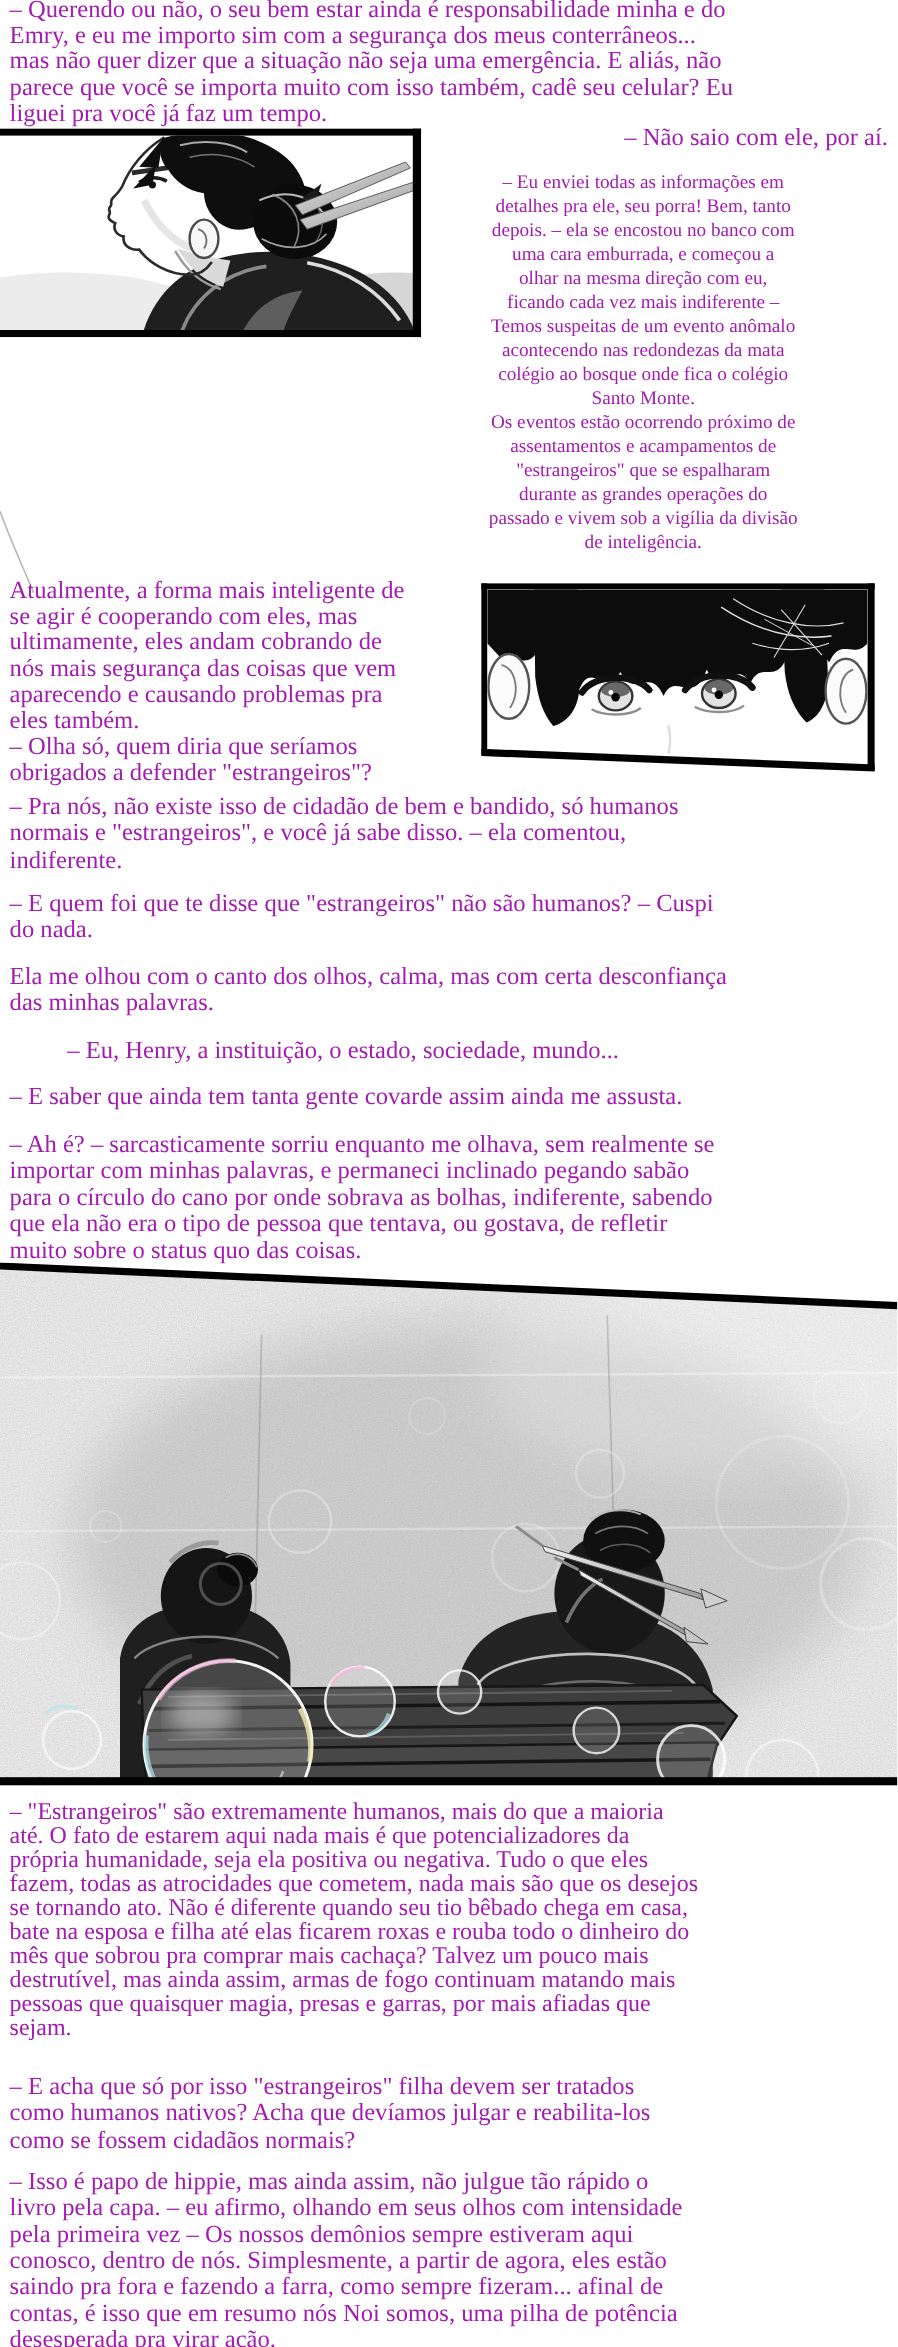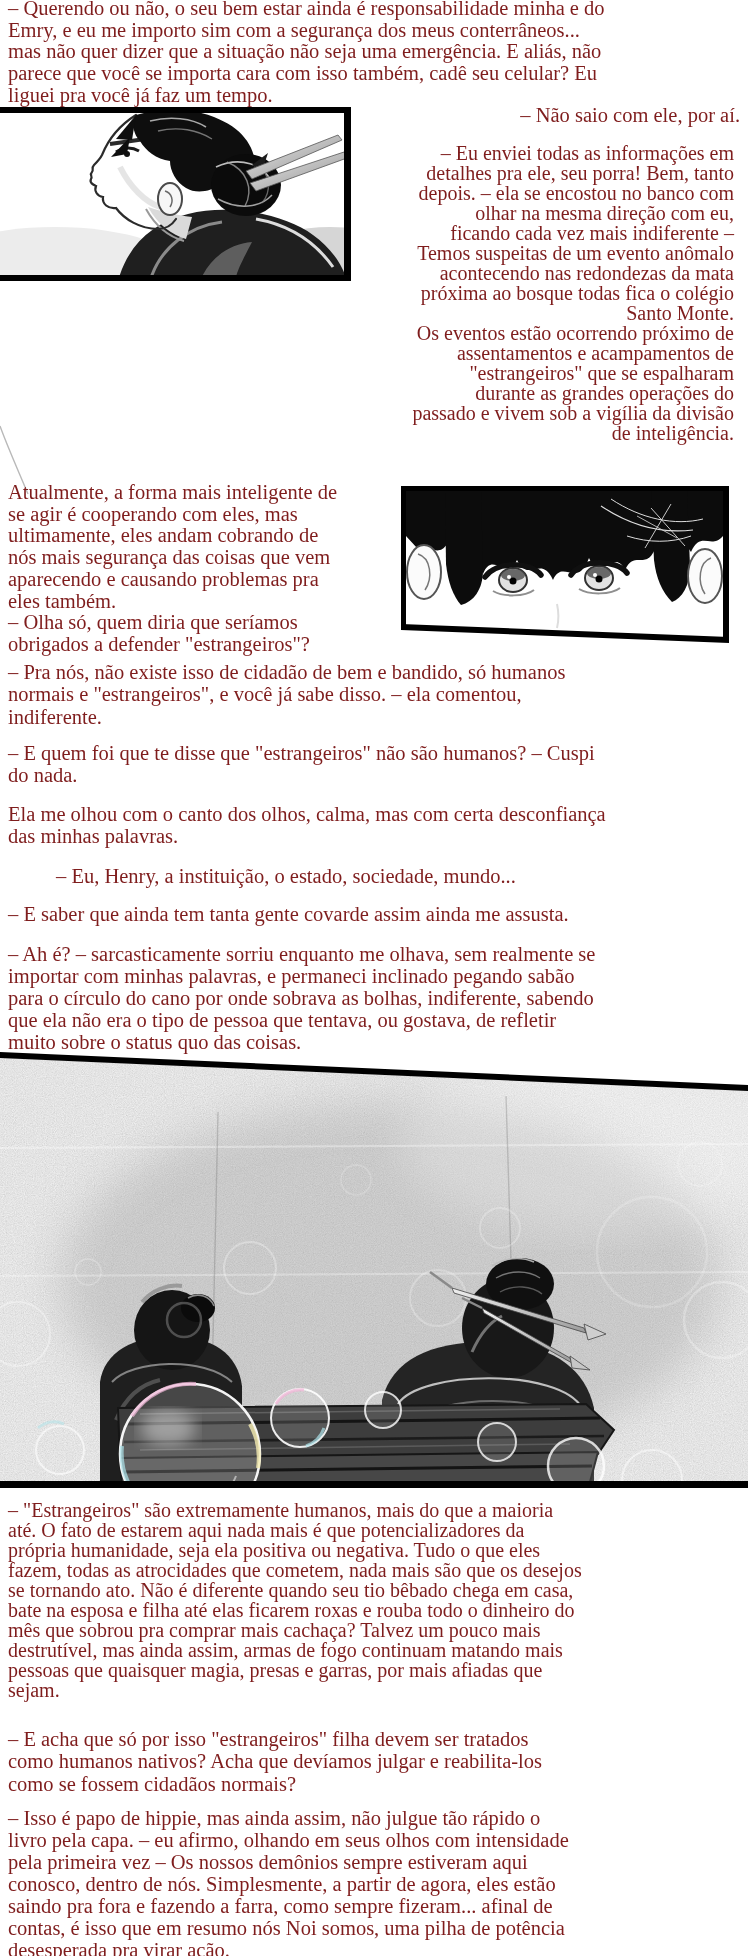--- a/index.html
+++ b/index.html
@@ -1,37 +1,37 @@
 <!DOCTYPE html>
 <html><head>
 <meta charset="utf-8">
 <style>
   html,body{margin:0;padding:0;background:#ffffff;}
   .page{position:relative;width:748px;height:1956px;background:#fff;overflow:hidden;
-        font-family:"Liberation Serif","DejaVu Serif",serif;color:#7f1d1d;}
+        font-family:"Liberation Serif","DejaVu Serif",serif;color:#a21caf;}
   .blk{position:absolute;font-size:20.5px;}
   .blk .ln{white-space:pre;}
   .lh20 .ln{line-height:20px;}
   .lh22 .ln{line-height:22px;}
   .lh22b .ln{line-height:22.3px;}
   .lh217 .ln{line-height:21.7px;}
   .ralign{text-align:right;}
   .panel{position:absolute;}
 </style>
 </head>
 <body>
 
 <div class="page">
 
   <div class="blk lh217" style="top:-2px;left:8px;width:736px;">
 
   <div class="ln">– Querendo ou não, o seu bem estar ainda é responsabilidade minha e do</div>
       <div class="ln">Emry, e eu me importo sim com a segurança dos meus conterrâneos...</div>
       <div class="ln">mas não quer dizer que a situação não seja uma emergência. E aliás, não</div>
-      <div class="ln">parece que você se importa cara com isso também, cadê seu celular? Eu</div>
+      <div class="ln">parece que você se importa muito com isso também, cadê seu celular? Eu</div>
       <div class="ln">liguei pra você já faz um tempo.</div>
     </div>
 
   <div class="blk ralign" style="top:105px;right:8px;width:400px;line-height:21px;">
     <div class="ln">– Não saio com ele, por aí.</div>
   </div>
 
   <svg class="panel" style="left:0;top:107px;" width="351" height="174" viewBox="0 0 351 174">
     <defs>
       <clipPath id="clipP1">
@@ -86,30 +86,31 @@
       <polygon points="246,64 338,28 342,33 252,72" fill="url(#metal)" stroke="#555" stroke-width="0.8"></polygon>
       <polygon points="250,76 344,45 347,51 256,84" fill="url(#metal)" stroke="#555" stroke-width="0.8"></polygon>
     </g>
     <g>
       <rect x="0" y="0" width="351" height="6" fill="#000"></rect>
       <rect x="0" y="168" width="351" height="6" fill="#000"></rect>
       <rect x="344" y="0" width="7" height="174" fill="#000"></rect>
     </g>
   </svg>
 
-  <div class="blk ralign lh20" style="top:143px;right:14px;width:420px;font-size:20px;">
+  <div class="blk ralign lh20" style="top:143px;right:2px;width:420px;font-size:16px;text-align:center;">
 
   <div class="ln">– Eu enviei todas as informações em</div>
       <div class="ln">detalhes pra ele, seu porra! Bem, tanto</div>
       <div class="ln">depois. – ela se encostou no banco com</div>
+      <div class="ln">uma cara emburrada, e começou a</div>
       <div class="ln">olhar na mesma direção com eu,</div>
       <div class="ln">ficando cada vez mais indiferente –</div>
       <div class="ln">Temos suspeitas de um evento anômalo</div>
       <div class="ln">acontecendo nas redondezas da mata</div>
-      <div class="ln">próxima ao bosque todas fica o colégio</div>
+      <div class="ln">colégio ao bosque onde fica o colégio</div>
       <div class="ln">Santo Monte.</div>
       <div class="ln">Os eventos estão ocorrendo próximo de</div>
       <div class="ln">assentamentos e acampamentos de</div>
       <div class="ln">"estrangeiros" que se espalharam</div>
       <div class="ln">durante as grandes operações do</div>
       <div class="ln">passado e vivem sob a vigília da divisão</div>
       <div class="ln">de inteligência.</div>
     </div>
 
   <svg class="panel" style="left:0;top:418px;" width="40" height="80" viewBox="0 0 40 80">

